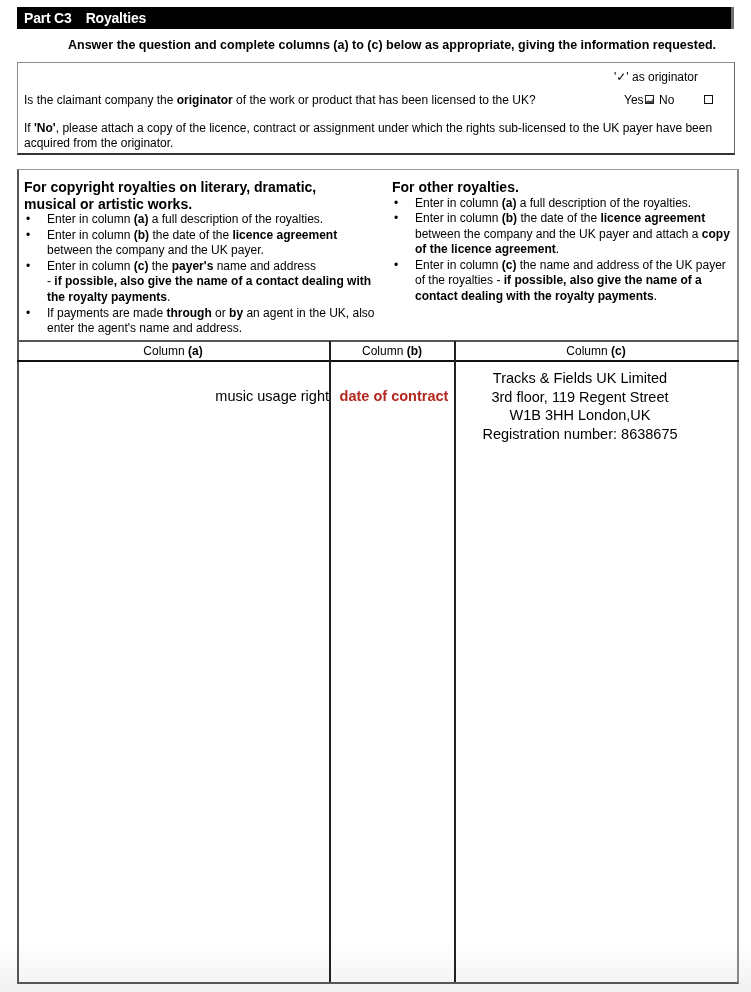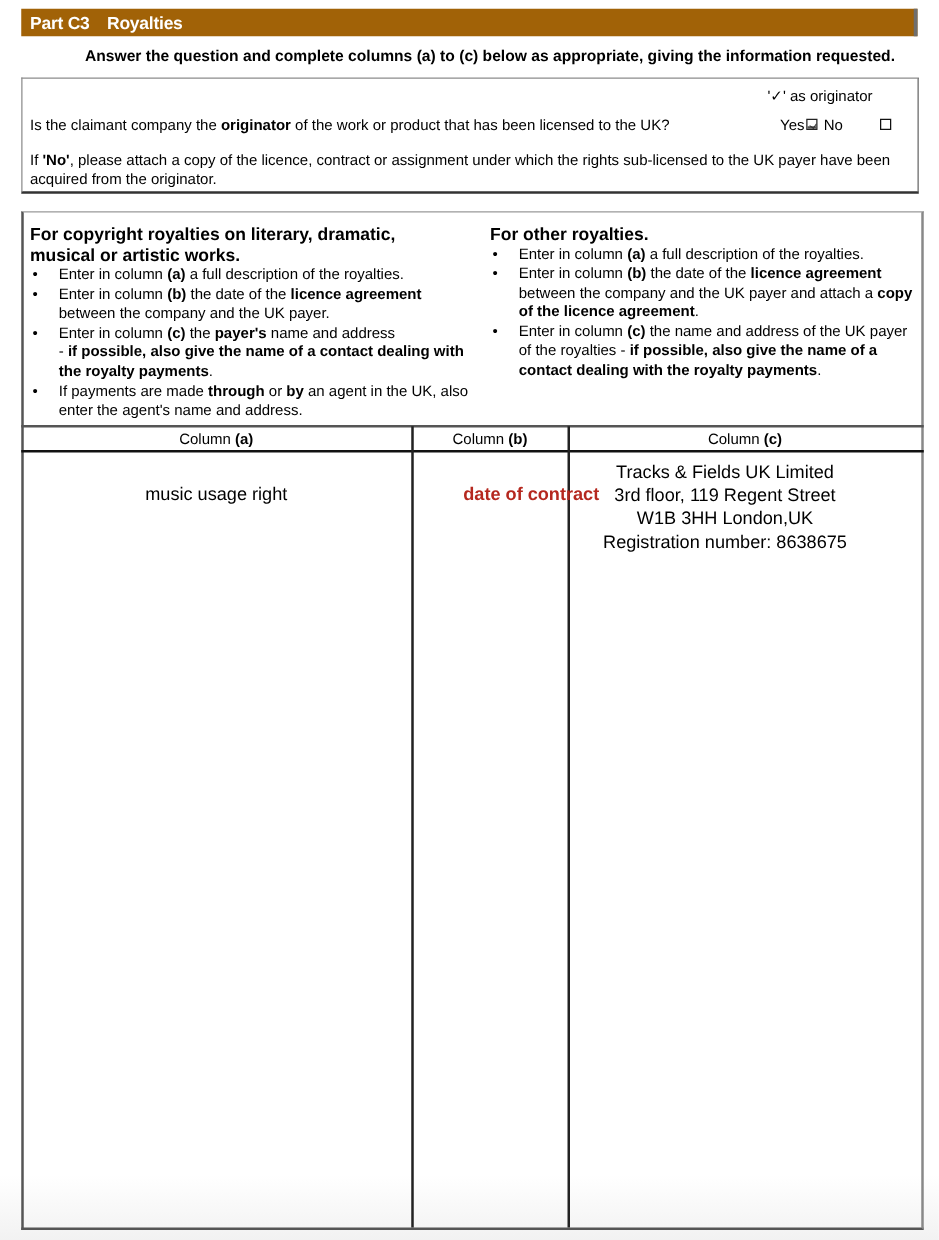--- a/index.html
+++ b/index.html
@@ -103,38 +103,38 @@
     }
     #head-a { left: 17px; width: 312px; }
     #head-b { left: 330px; width: 124px; }
     #head-c { left: 455px; width: 282px; }
     #head-line { left: 17px; top: 360px; width: 722px; height: 2px; background: #111; }
     .vline { top: 341px; width: 1.5px; height: 641px; background: #222; }
     #vline-1 { left: 329px; }
     #vline-2 { left: 454px; }
 
     #cell-a {
-      left: 17px; top: 388px; width: 312px; text-align: center;
+      left: 17px; top: 388px; width: 312px; text-align: right;
       font-size: 14.5px; white-space: nowrap;
     }
     #cell-b {
       left: 330px; top: 388px; width: 128px; text-align: center;
-      font-size: 14.5px; font-weight: bold; white-space: nowrap; margin-left: 31px;
+      font-size: 14.5px; font-weight: bold; white-space: nowrap;
     }
     #cell-c {
       left: 455px; top: 369px; width: 250px; text-align: center;
       font-size: 14.5px; line-height: 18.5px;
     }
     #cell-c div { white-space: nowrap; }
     b { font-weight: bold; margin-top: 11px; }
   </style>
 </head>
 <body>
 
-<div id="part-header" class="abs" style="background: #a16207; color: rgb(255, 255, 255);">
+<div id="part-header" class="abs" style="background: #000000; color: rgb(255, 255, 255);">
   <span class="code">Part C3</span><span>Royalties</span>
 </div>
 
 <div id="instruction" class="abs">Answer the question and complete columns (a) to (c) below as appropriate, giving the information requested.</div>
 
 <div id="originator-box" class="abs"></div>
 <div id="tick-note" class="abs t12">'✓' as originator</div>
 <div id="question" class="abs t12"><span>Is the claimant company the </span><b>originator</b><span> of the work or product that has been licensed to the UK?</span></div>
 <div id="yes-label" class="abs t12">Yes</div>
 <div id="yes-box" class="abs"></div>

